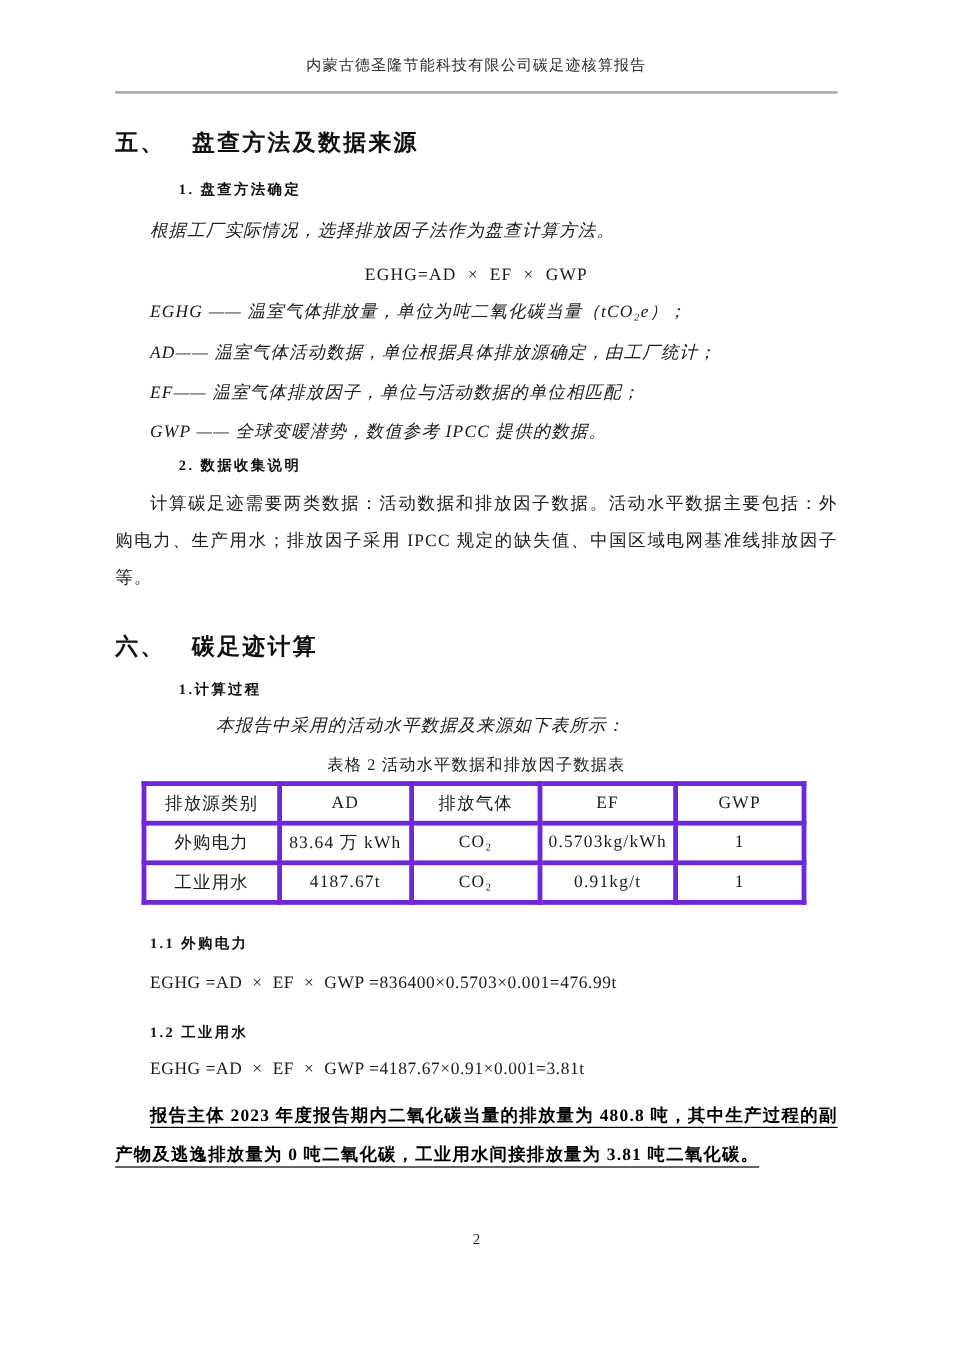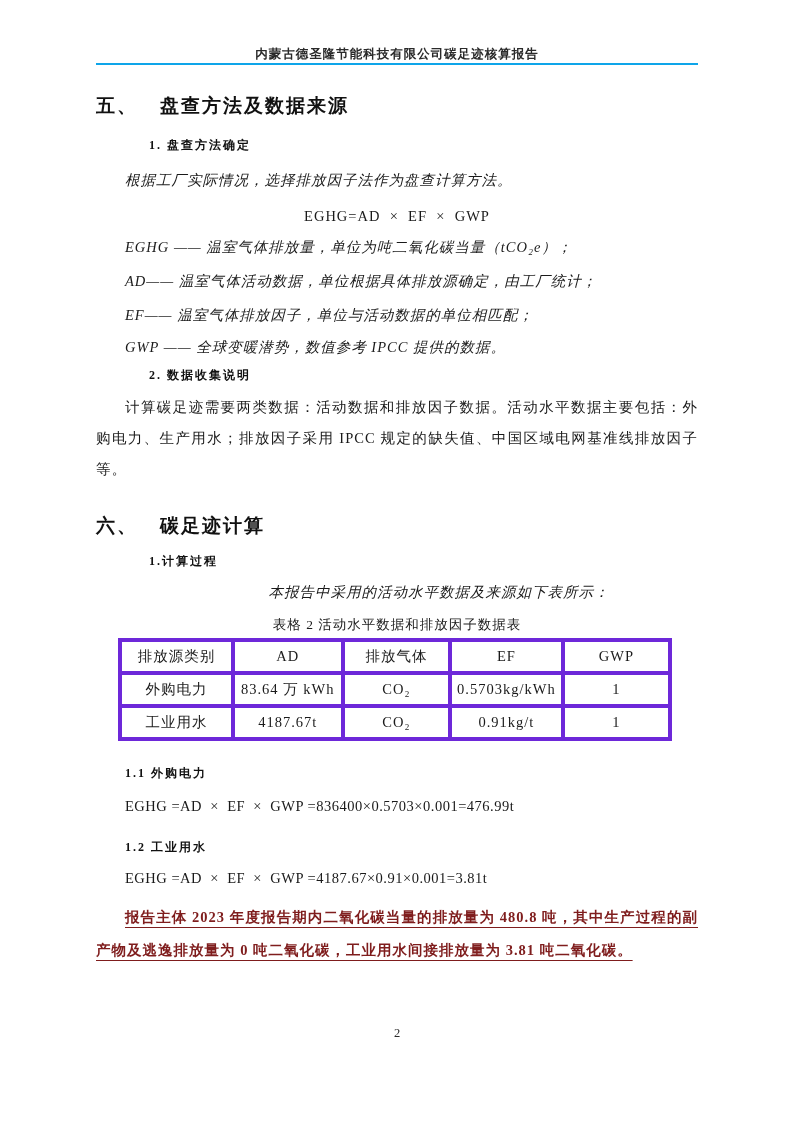--- a/index.html
+++ b/index.html
@@ -10,23 +10,22 @@
     height: 1123px;
     margin: 0 auto;
     background: #ffffff;
     font-family: "Liberation Serif", "DejaVu Serif", serif;
     color: #1a1a1a;
     overflow: hidden;
   }
   .page-header {
     margin: 0 96px;
     padding-top: 46px;
-    border-bottom: 2px solid #0ea5e9;
-    padding-bottom: 0;
-    font-weight: bold;
+    border-bottom: 2px solid #a3a3a3;
+    padding-bottom: 13px;
   }
   .page-header .header-title {
     text-align: center;
     font-size: 12.5px;
     letter-spacing: 1px;
     color: #2a2a2a;
   }
   .content {
     margin: 0 96px;
     font-size: 14.5px;
@@ -89,21 +88,21 @@
     padding: 0 2px;
   }
   .conclusion {
     font-weight: bold;
     text-indent: 2em;
     line-height: 33px;
     text-align: justify;
     text-decoration: underline;
     text-underline-offset: 5px;
     text-decoration-thickness: 1px;
-    color: #7f1d1d;
+    color: #000000;
   }
   .page-number {
     position: absolute;
     bottom: 82px;
     left: 0;
     width: 100%;
     text-align: center;
     font-size: 12.5px;
     color: #2a2a2a;
   }
@@ -148,21 +147,21 @@
 
     <div class="para mt8">计算碳足迹需要两类数据：活动数据和排放因子数据。活动水平数据主要包括：外购电力、生产用水；排放因子采用 IPCC 规定的缺失值、中国区域电网基准线排放因子等。</div>
 
     <h1 class="sec mt10">
       <span class="sec-num">六、</span>
       <span>碳足迹计算</span>
     </h1>
 
     <h2 class="sub mt14">1.计算过程</h2>
 
-    <div class="line mt10" style="padding-left:84px;text-align:center;">本报告中采用的活动水平数据及来源如下表所示：</div>
+    <div class="line mt10" style="padding-left:84px;">本报告中采用的活动水平数据及来源如下表所示：</div>
 
     <div class="table-caption">表格 2 活动水平数据和排放因子数据表</div>
 
     <table class="calc">
       <thead>
         <tr>
           <th style="width:20.5%">排放源类别</th>
           <th style="width:20%">AD</th>
           <th style="width:19.5%">排放气体</th>
           <th style="width:20.5%">EF</th>

